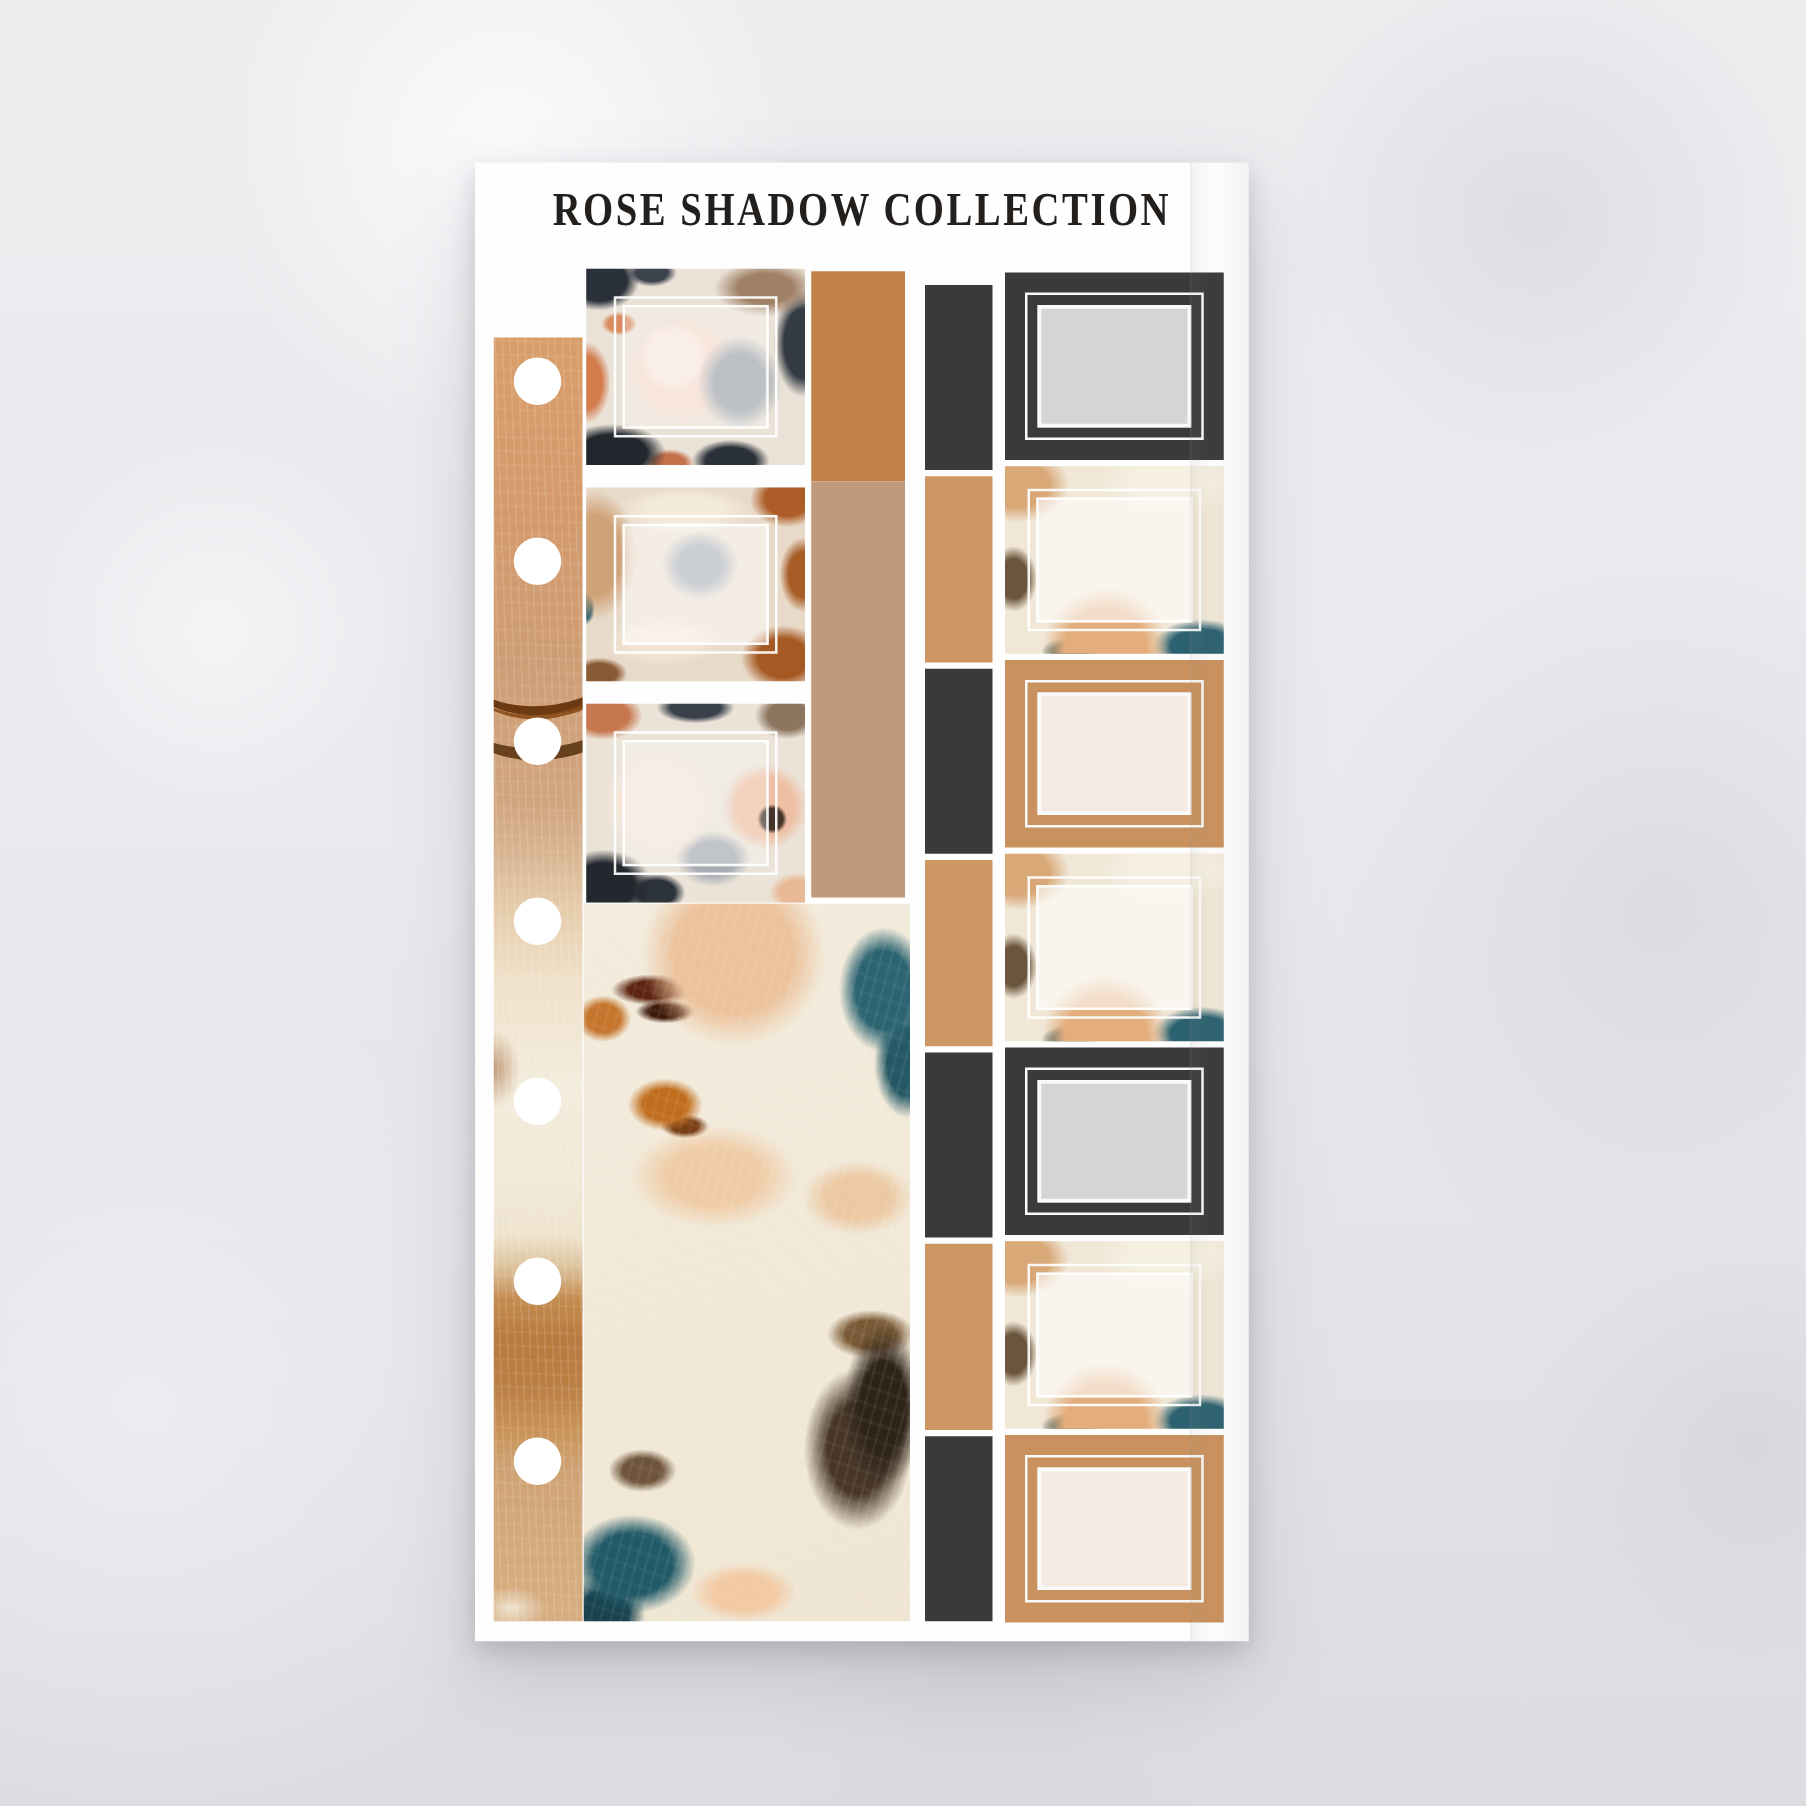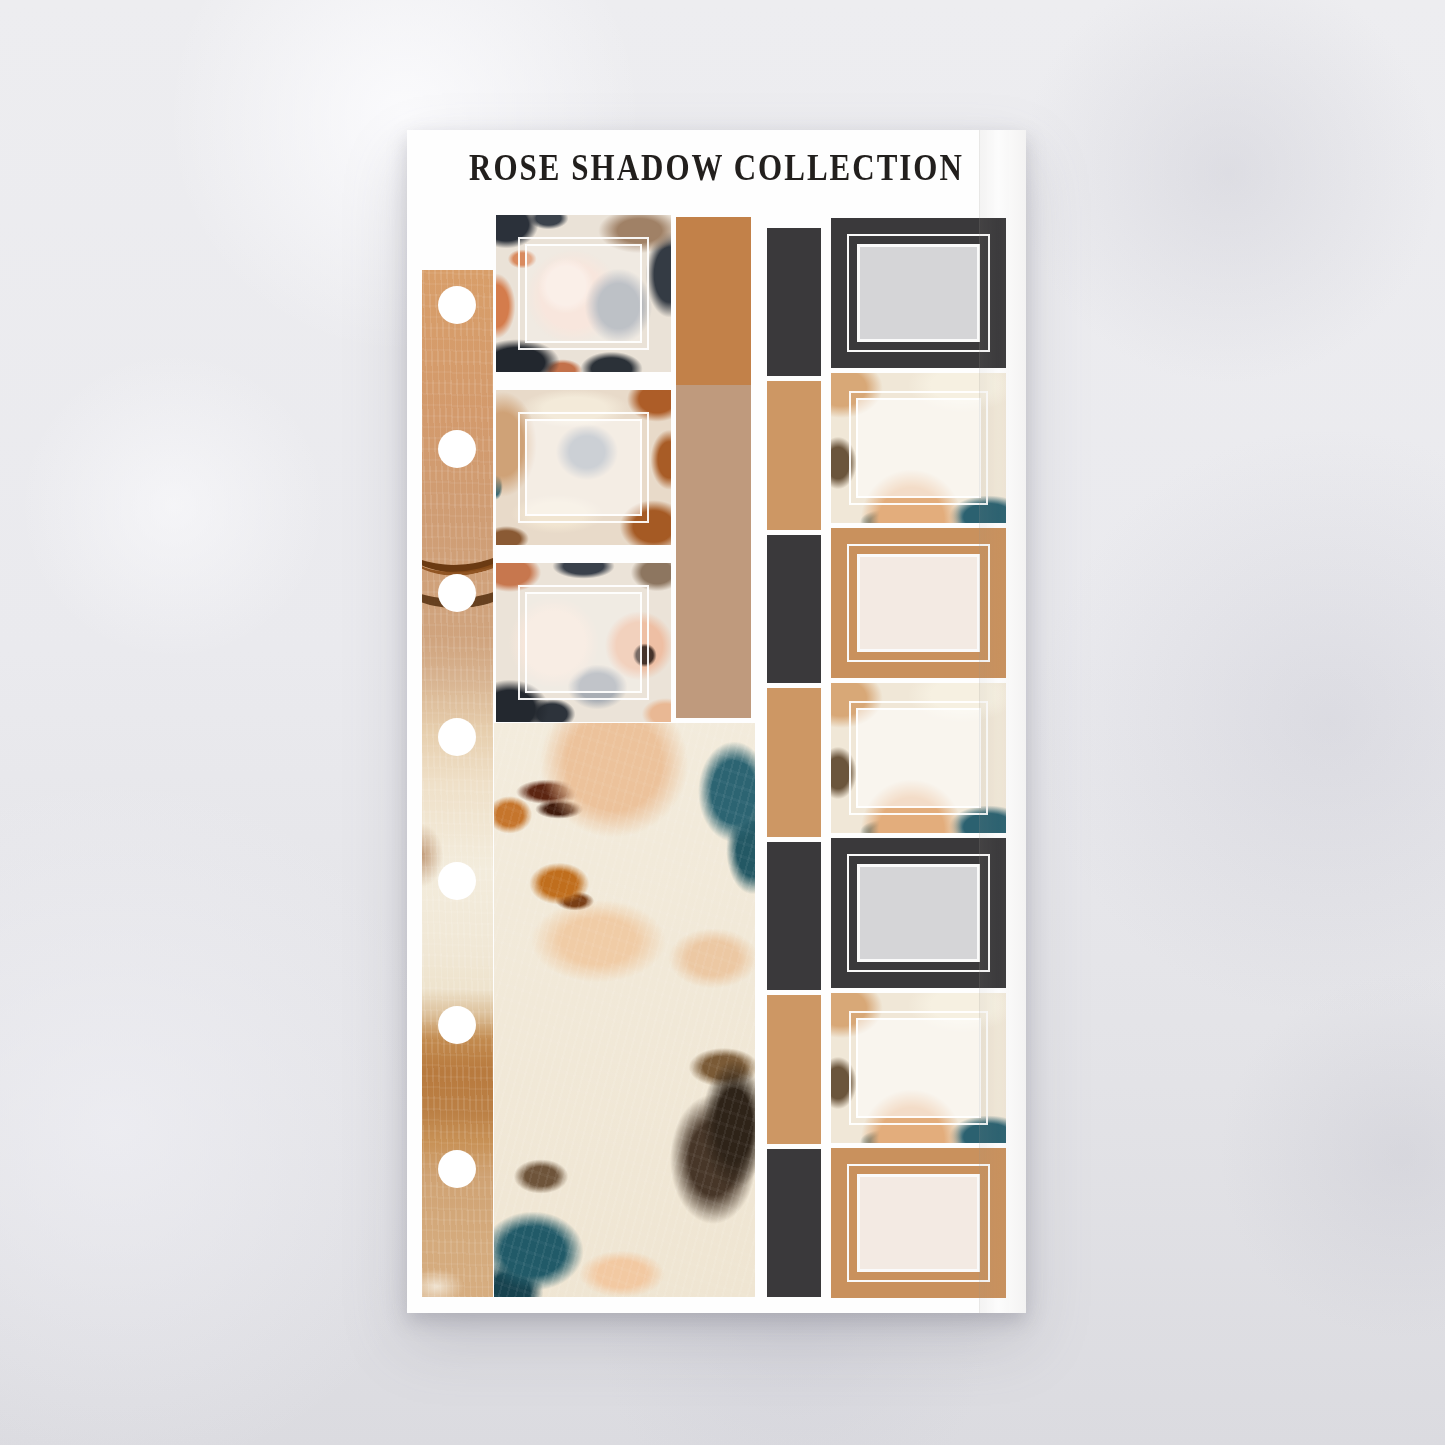--- a/index.html
+++ b/index.html
@@ -12,21 +12,21 @@
       radial-gradient(circle 300px at 85% 12%, rgba(203,203,212,.45), rgba(203,203,212,0) 70%),
       radial-gradient(circle 420px at 92% 50%, rgba(188,188,200,.30), rgba(188,188,200,0) 70%),
       radial-gradient(circle 260px at 97% 80%, rgba(196,196,206,.35), rgba(196,196,206,0) 70%),
       radial-gradient(circle 500px at 8% 78%, rgba(240,240,245,.7), rgba(240,240,245,0) 70%),
       radial-gradient(circle 280px at 55% 92%, rgba(205,205,214,.40), rgba(205,205,214,0) 70%),
       radial-gradient(circle 220px at 12% 35%, rgba(250,250,252,.65), rgba(250,250,252,0) 70%),
       linear-gradient(180deg,#ededf0 0%,#eaeaee 45%,#e3e3e7 75%,#dbdbe0 100%);
   }
 
   
-  .sheet{position:absolute;left:407px;top:130px;width:619px;height:1183px;background:#fefefe;
+  .sheet{position:absolute;left:380px;top:130px;width:619px;height:1183px;background:#fefefe;
     box-shadow:0 8px 18px rgba(108,108,122,.28), 0 28px 60px rgba(108,108,125,.22);}
   .sheet-shade{position:absolute;top:0;bottom:0;right:0;width:46px;pointer-events:none;
     background:linear-gradient(90deg, rgba(150,145,140,.10), rgba(150,145,140,.02) 40%, rgba(170,165,162,.12) 100%);
     border-left:1px solid rgba(140,135,130,.10);}
 
   .title{position:absolute;top:16px;left:0;right:0;text-align:center;
     font-size:31px;font-weight:600;letter-spacing:2px;color:#221f1d;
     transform:scaleY(1.22);transform-origin:top center;}
 
   

